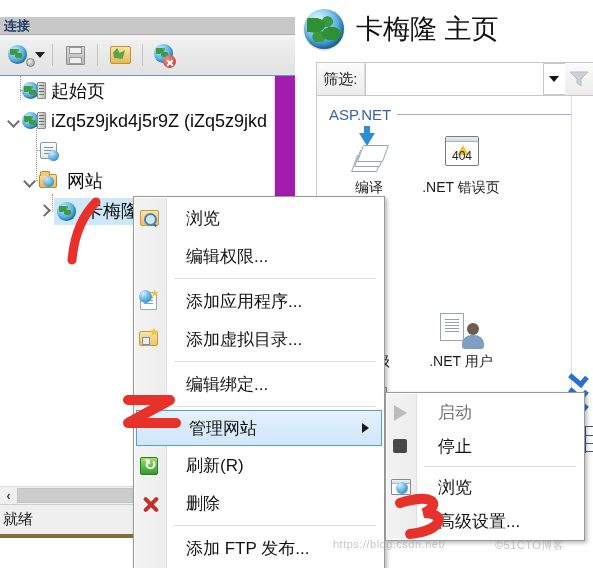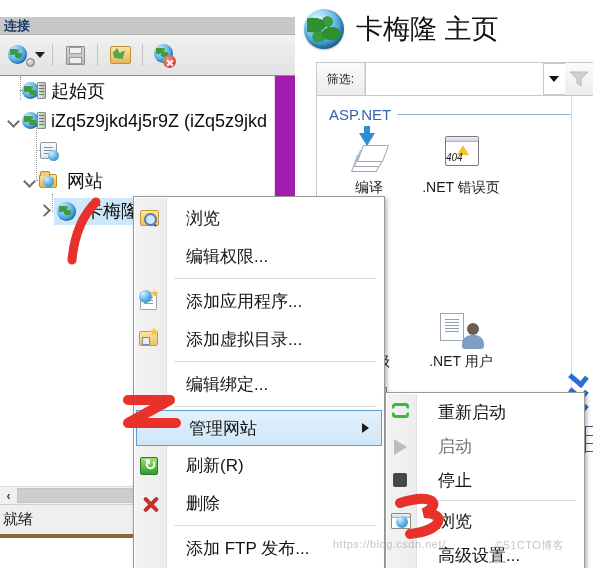--- a/index.html
+++ b/index.html
@@ -137,21 +137,21 @@
       radial-gradient(ellipse at 35% 80%, #3a9b3e 0 20%, transparent 22%);
   }
   .page-title{ font-size:27px; color:#111; white-space:nowrap; }
 
   .filter-bar{
     position:absolute; left:20px; top:62px; width:277px; height:34px;
     background:linear-gradient(to bottom,#fbfbfb,#ececec);
     border:1px solid #c8c8c8; border-right:none;
     display:flex; align-items:stretch;
   }
-  .filter-label{ width:58px; display:flex;align-items:center;justify-content:center; font-size:12px; color:#1a1a1a;
+  .filter-label{ width:58px; display:flex;align-items:center;justify-content:center; font-size:15px; color:#1a1a1a;
     border-right:1px solid #dadada;}
   .filter-input{ flex:1; background:#fff; border:1px solid #c8c8c8; border-top:none;border-bottom:none; }
   .filter-caret{ width:26px; display:flex;align-items:center;justify-content:center; background:#fff;
     border-top:1px solid #c8c8c8;border-bottom:1px solid #c8c8c8;}
   .filter-caret i{ width:0;height:0;border-left:5px solid transparent;border-right:5px solid transparent;border-top:6px solid #111;}
   .funnel{ width:34px; display:flex;align-items:center;justify-content:center;}
   .funnel svg{ opacity:.45;}
 
   .content-area{
     position:absolute; left:20px; top:96px; width:277px; height:472px;
@@ -172,21 +172,21 @@
   .stack-dl{position:absolute;left:4px;top:6px;width:36px;height:32px;}
   .stack-dl .sheet{position:absolute;width:26px;height:17px;background:#fff;border:1px solid #9aa6b2;
     transform:skewX(-20deg); border-radius:1px;}
   .arrow-dn{position:absolute;left:10px;top:0;width:0;height:0;border-left:8px solid transparent;
     border-right:8px solid transparent;border-top:13px solid #2a8fd4;}
   .arrow-dn-stem{position:absolute;left:15px;top:-6px;width:6px;height:8px;background:#2a8fd4;}
 
   .win404{position:absolute;left:7px;top:5px;width:34px;height:30px;background:#fff;border:1px solid #7a7a7a;border-radius:2px;}
   .win404 .tbar{position:absolute;left:0;top:0;right:0;height:5px;background:linear-gradient(to bottom,#e8eef5,#cfd9e4);border-bottom:1px solid #a9b4c0;}
   .warn{position:absolute;left:11px;top:8px;width:0;height:0;border-left:6px solid transparent;border-right:6px solid transparent;border-bottom:10px solid #f2c230;}
-  .num404{position:absolute;left:0;right:0;bottom:2px;font-size:10px;color:#222;font-style:italic;}
+  .num404{position:absolute;left:0;right:0;bottom:2px;text-align:center;font-size:12px;color:#222;}
 
   .globe-check{position:absolute;left:5px;top:4px;width:30px;height:30px;border-radius:50%;
     background:radial-gradient(circle at 33% 27%,#dff1ff,#7cc6ef 40%,#2a8ccc 78%,#1767a0);}
   .check{position:absolute;left:14px;top:18px;width:9px;height:18px;border-right:6px solid #2fa02f;border-bottom:6px solid #2fa02f;transform:rotate(40deg);}
 
   .docs{position:absolute;left:2px;top:8px;width:24px;height:28px;background:#fff;border:1px solid #9aa6b2;}
   .docs:before{content:"";position:absolute;left:4px;top:5px;width:14px;height:1px;background:#8fa0b2;
     box-shadow:0 3px 0 #8fa0b2,0 6px 0 #8fa0b2,0 9px 0 #8fa0b2,0 12px 0 #8fa0b2;}
   .person{position:absolute;right:0;bottom:2px;width:22px;height:26px;}
   .person .head{position:absolute;left:5px;top:0;width:12px;height:12px;border-radius:50%;background:#6b5d52;}
@@ -606,29 +606,20 @@
 
   <div class="mi">
     <span class="mlabel">添加 FTP 发布...</span>
   </div>
 
 </div>
 
 <div class="submenu">
   <div class="gutter"></div>
 
-  <div class="smi">
-    <span class="micon">
-        <span class="i-restart">
-          <span class="a1"></span>
-          <span class="a2"></span>
-        </span>
-      </span>
-    <span class="mlabel">重新启动</span>
-  </div>
 
   <div class="smi disabled">
     <span class="micon">
         <span class="i-play"></span>
       </span>
     <span class="mlabel">启动</span>
   </div>
 
   <div class="smi">
     <span class="micon">

